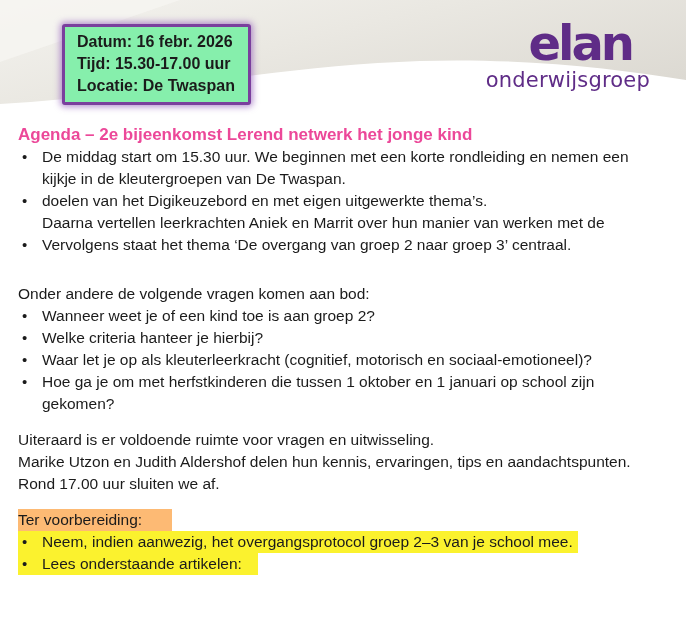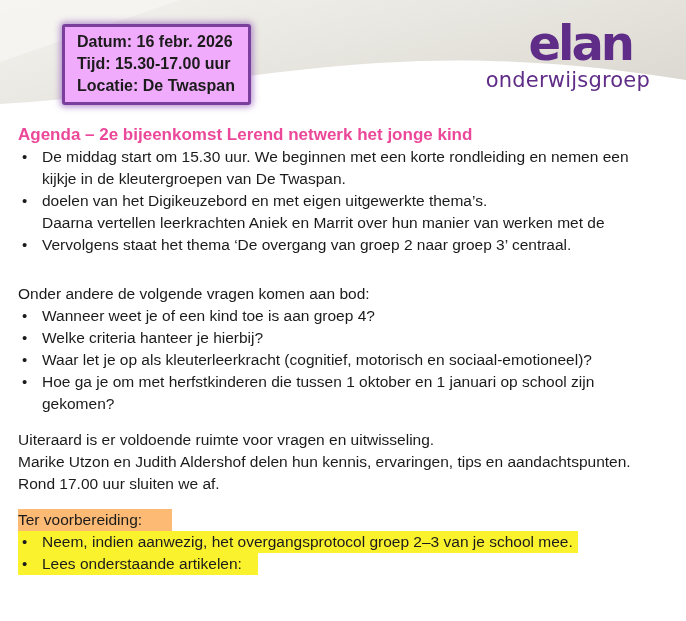--- a/index.html
+++ b/index.html
@@ -11,21 +11,21 @@
     color:#1b1b1b;
     overflow:hidden;
   }
 
   
   .header{position:relative;width:686px;height:115px;}
   .header svg{position:absolute;top:0;left:0;display:block;}
 
   .date-box{
     position:absolute;left:62px;top:24px;
-    background:#f0abfc;
+    background:#86efac;
     border:3px solid #7a3f9d;
     border-radius:3px;
     box-shadow:0 0 6px 2px rgba(146,92,186,0.65);
     padding:4px 13px 5px 12px;
     font-size:16px;line-height:22px;
     font-weight:600;
     white-space:nowrap;
   }
 
   .logo{
@@ -138,21 +138,21 @@
         </div>
       </li>
     </ul>
 
     <div class="line intro">Onder andere de volgende vragen komen aan bod:</div>
 
     <ul class="blist q-list">
       <li class="bullet-item">
         <span class="dot">•</span>
         <div class="btext">
-          <div class="line">Wanneer weet je of een kind toe is aan groep 4?</div>
+          <div class="line">Wanneer weet je of een kind toe is aan groep 2?</div>
         </div>
       </li>
       <li class="bullet-item">
         <span class="dot">•</span>
         <div class="btext">
           <div class="line">Welke criteria hanteer je hierbij?</div>
         </div>
       </li>
       <li class="bullet-item">
         <span class="dot">•</span>

